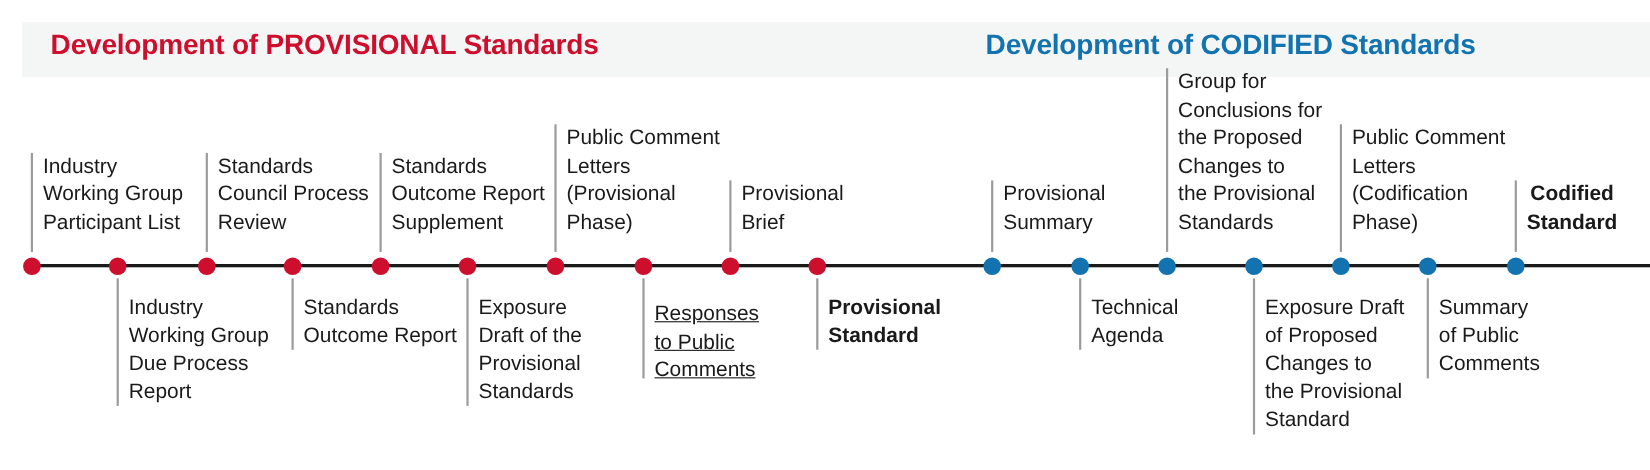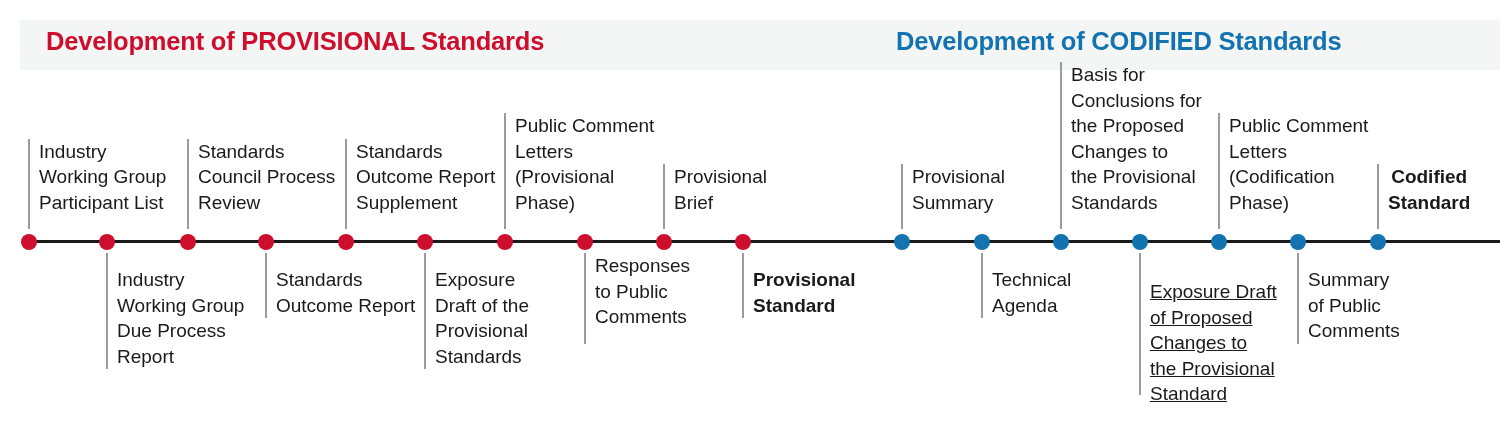--- a/index.html
+++ b/index.html
@@ -137,50 +137,50 @@
 Provisional
 Standards</div>
       <div class="node red" style="left: 425px;"></div>
       <div class="leader" style="left: 505px; top: 113px; height: 116px;"></div>
       <div class="label above" style="left: 515px; top: 113px;">Public Comment
 Letters
 (Provisional
 Phase)</div>
       <div class="node red" style="left: 505px;"></div>
       <div class="leader" style="left: 585px; top: 253px; height: 90.5px;"></div>
-      <div class="label below" style="left: 595px; top: 253px;">Responses
+      <div class="label below" style="left: 595px; top: 273px; text-decoration: underline;">Responses
 to Public
 Comments</div>
       <div class="node red" style="left: 585px;"></div>
       <div class="leader" style="left: 664px; top: 164px; height: 65px;"></div>
       <div class="label above" style="left: 674px; top: 164px;">Provisional
 Brief</div>
       <div class="node red" style="left: 664px;"></div>
       <div class="leader" style="left: 743px; top: 253px; height: 65px;"></div>
       <div class="label below strong" style="left: 753px; top: 267px;">Provisional
 Standard</div>
       <div class="node red" style="left: 743px;"></div>
       <div class="leader" style="left: 902px; top: 164px; height: 65px;"></div>
       <div class="label above" style="left: 912px; top: 164px;">Provisional
 Summary</div>
       <div class="node blue" style="left: 902px;"></div>
       <div class="leader" style="left: 982px; top: 253px; height: 65px;"></div>
       <div class="label below" style="left: 992px; top: 267px;">Technical
 Agenda</div>
       <div class="node blue" style="left: 982px;"></div>
       <div class="leader" style="left: 1061px; top: 62px; height: 167px;"></div>
-      <div class="label above" style="left: 1071px; top: 62px;">Basis for
+      <div class="label above" style="left: 1071px; top: 62px;">Group for
 Conclusions for
 the Proposed
 Changes to
 the Provisional
 Standards</div>
       <div class="node blue" style="left: 1061px;"></div>
       <div class="leader" style="left: 1140px; top: 253px; height: 141.5px;"></div>
-      <div class="label below" style="left: 1150px; top: 279px; text-decoration: underline;">Exposure Draft
+      <div class="label below" style="left: 1150px; top: 267px;">Exposure Draft
 of Proposed
 Changes to
 the Provisional
 Standard</div>
       <div class="node blue" style="left: 1140px;"></div>
       <div class="leader" style="left: 1219px; top: 113px; height: 116px;"></div>
       <div class="label above" style="left: 1229px; top: 113px;">Public Comment
 Letters
 (Codification
 Phase)</div>

